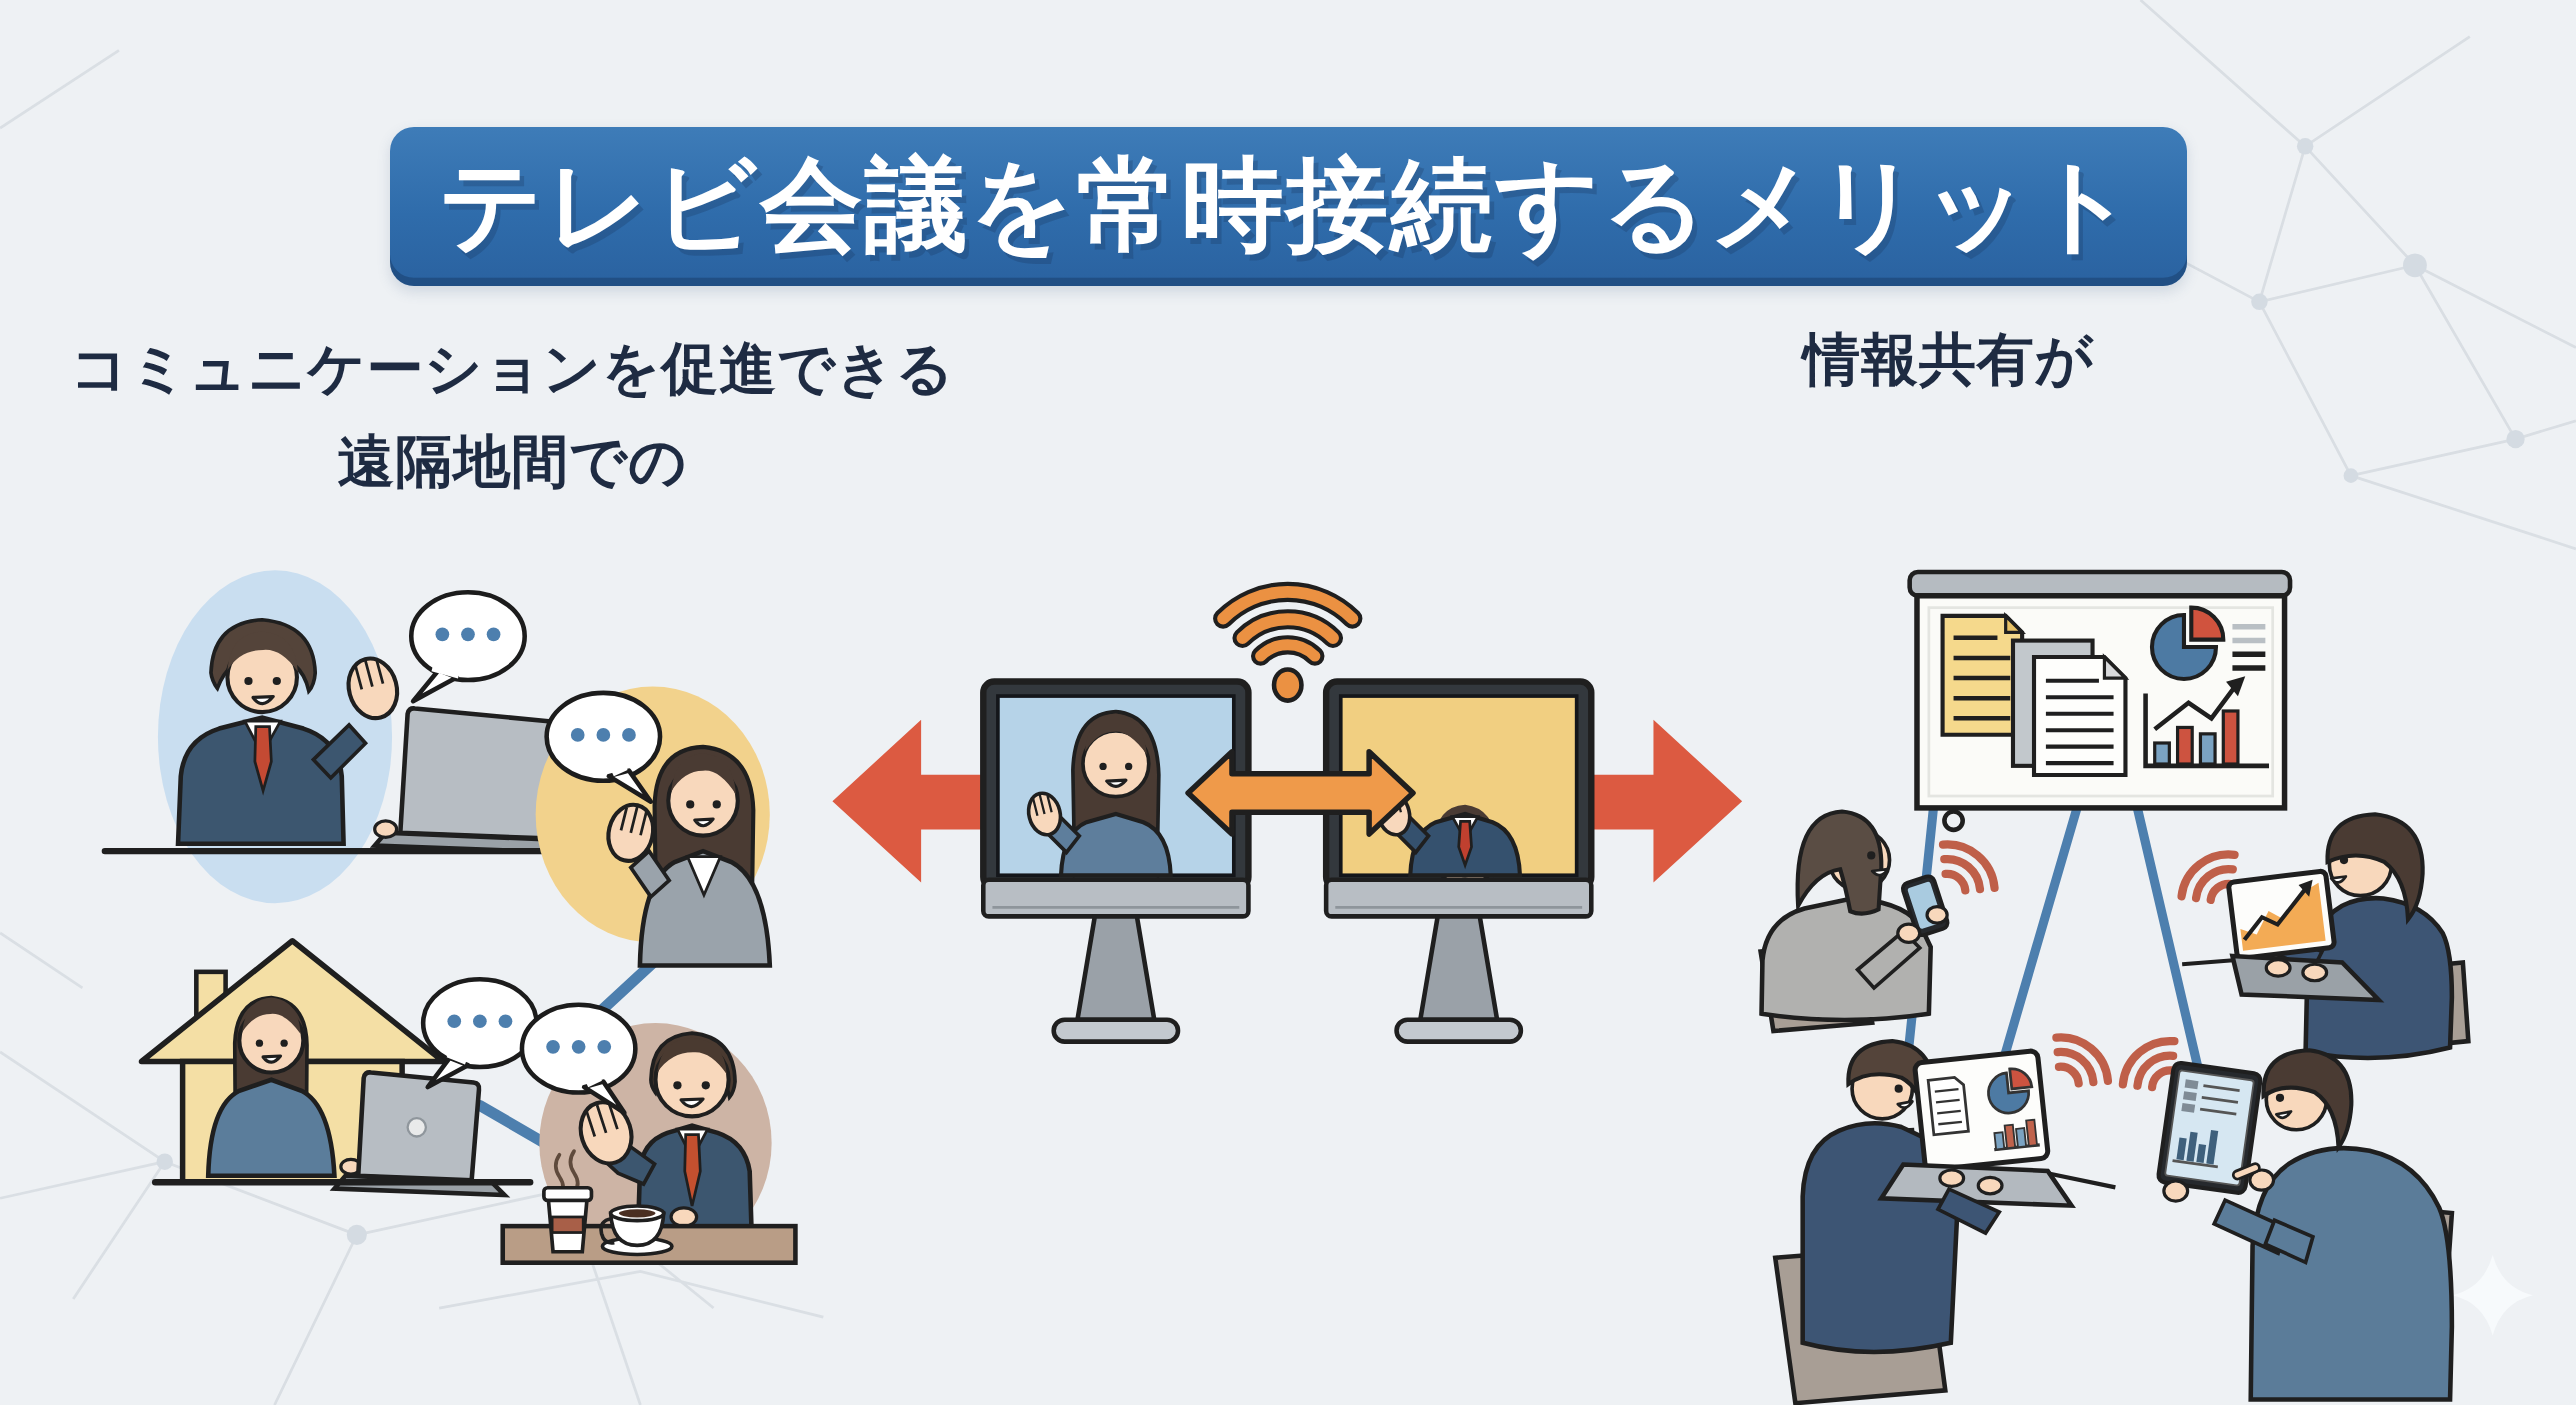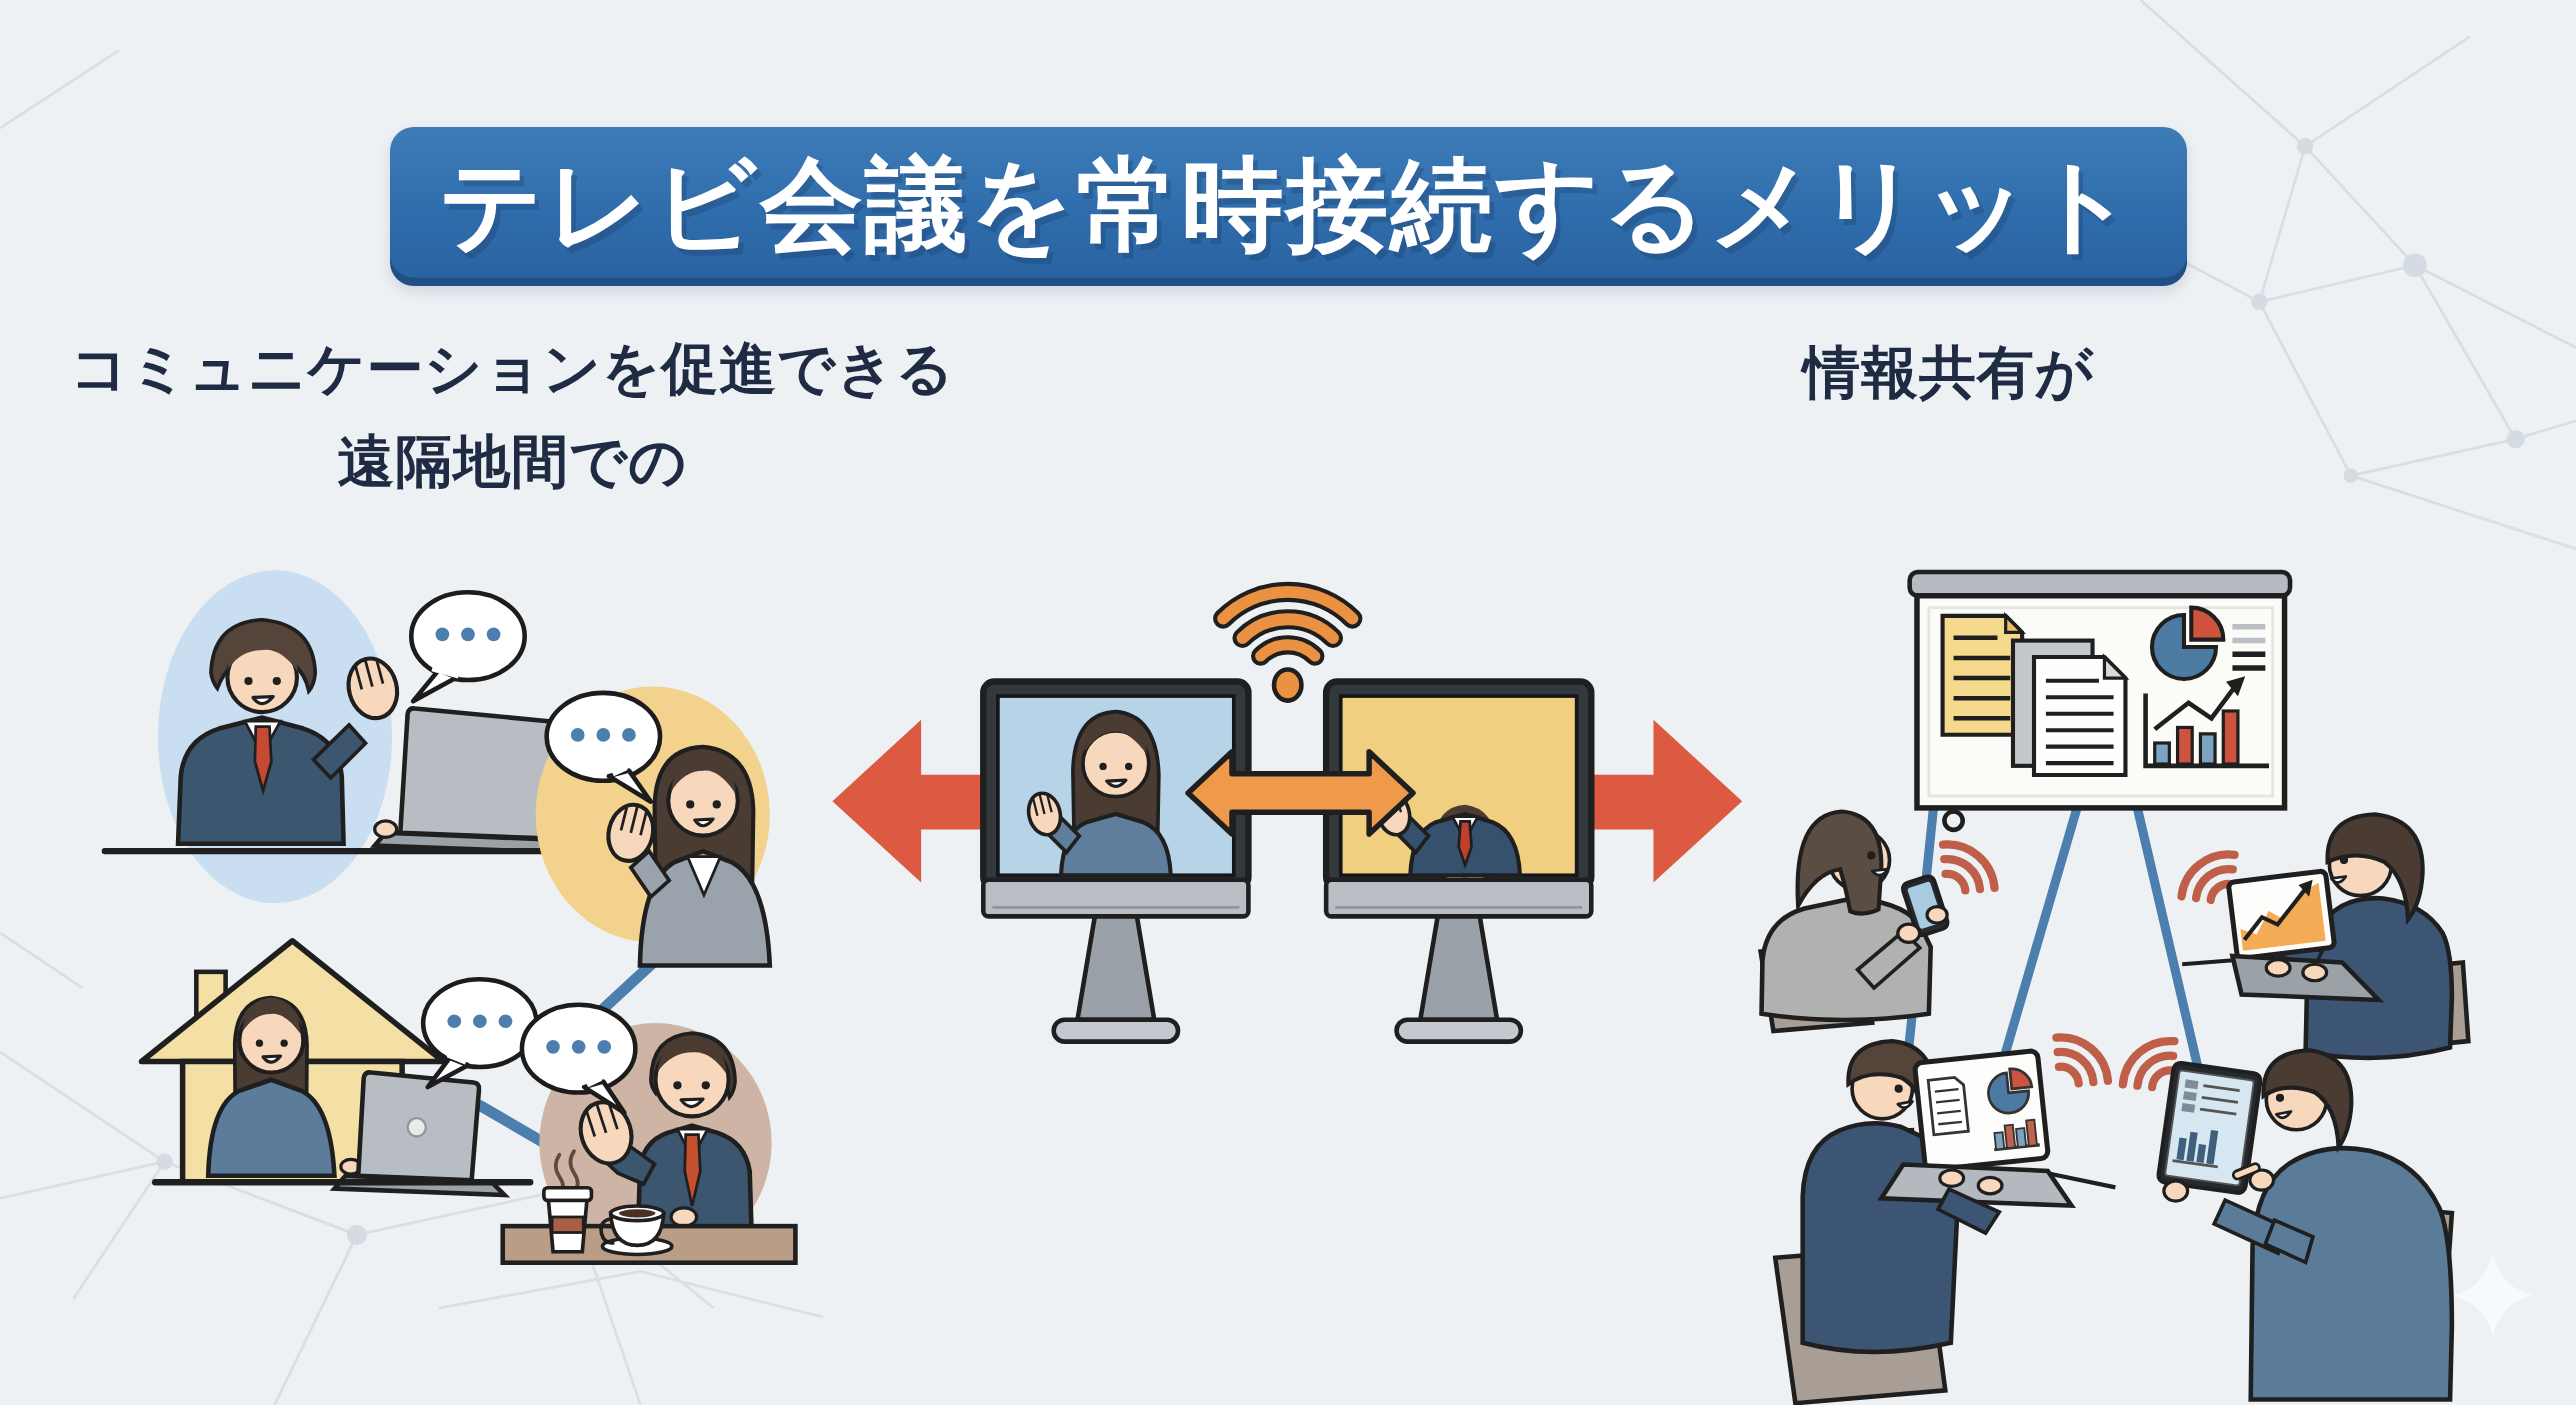--- a/index.html
+++ b/index.html
@@ -8,21 +8,21 @@
   .abs{position:absolute;}
   #banner{left:390px;top:91px;width:1797px;height:159px;border-radius:24px;
           background:linear-gradient(180deg,#3e7cb8 0%,#2f6cab 55%,#2a62a0 100%);
           box-shadow:inset 0 -8.2px 0 rgba(18,48,88,.38), 0 5.5px 12.8px rgba(70,100,140,.18);
           display:flex;align-items:center;justify-content:center;margin-top:36px;}
   #banner .t{color:#fff;font-size:102px;font-weight:bold;letter-spacing:2.7px;
              white-space:nowrap;text-shadow:4.6px 6.4px 0 rgba(25,55,95,.28);}
   .heading{width:915px;text-align:center;font-size:57px;font-weight:bold;
            color:#1e2b42;line-height:1.64;letter-spacing:0.9px;}
   #headL{left:55px;top:322px;}
-  #headR{left:1491px;top:326px;}
+  #headR{left:1491px;top:313px;}
   svg{display:block;}
 </style>
 </head>
 <body>
 
 <div id="stage">
 
   <svg class="abs" style="left:0;top:0" width="2576" height="1405" viewBox="0 0 2816 1536">
     <g stroke="#d8dde3" stroke-width="3" fill="none" opacity="0.95">
       <path d="M2340,0 L2520,160 L2700,40"></path>

